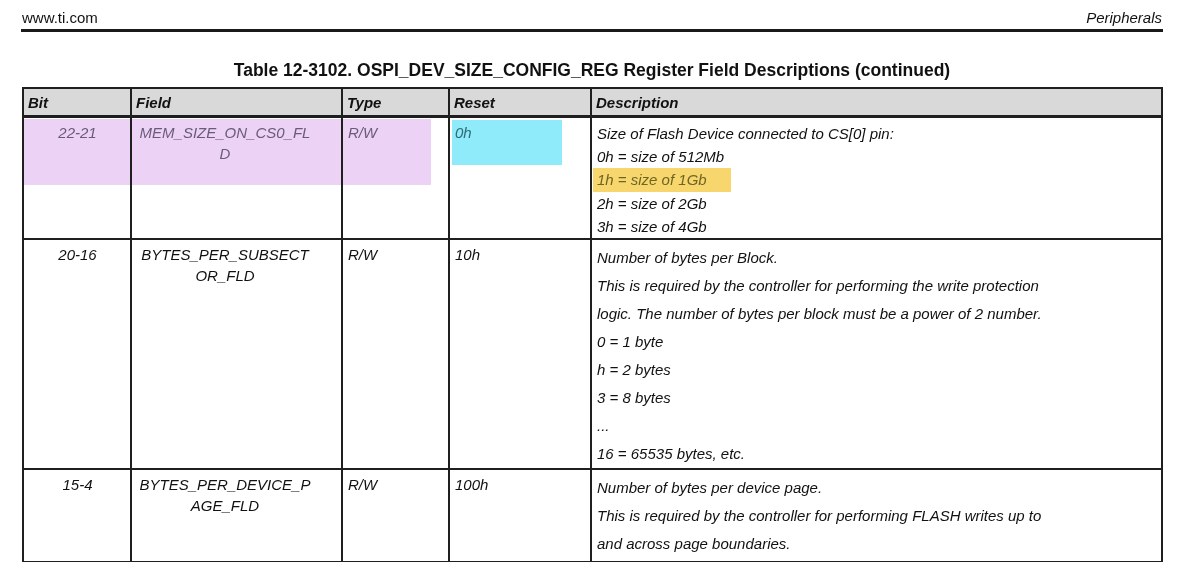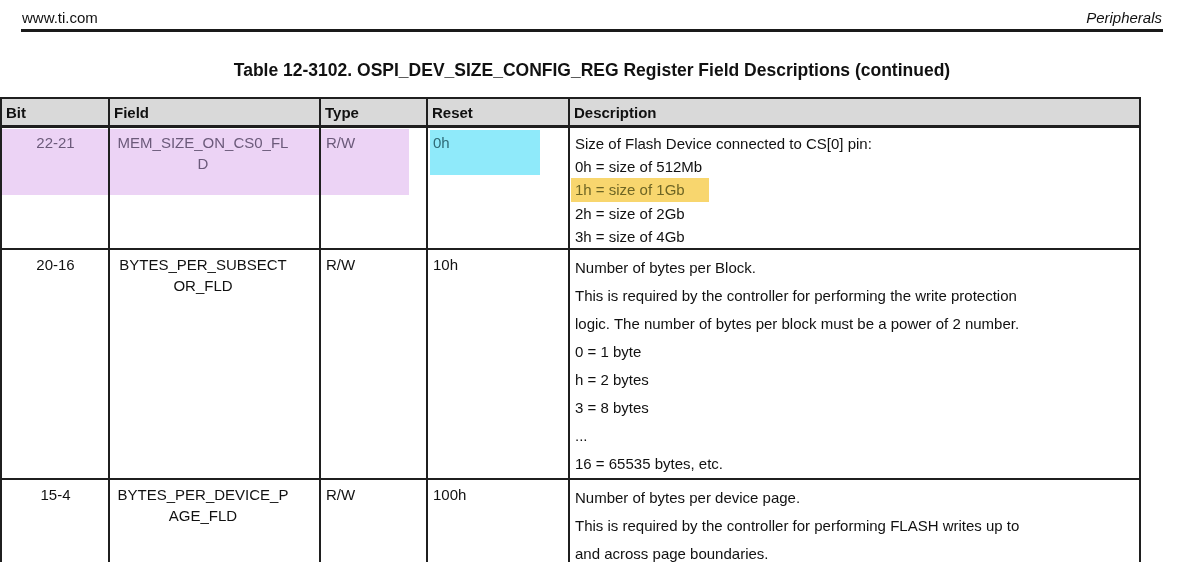--- a/index.html
+++ b/index.html
@@ -4,25 +4,25 @@
 <style>
   html,body{margin:0;padding:0;background:#ffffff;}
   body{width:1184px;height:562px;overflow:hidden;font-family:"Liberation Sans",sans-serif;color:#111;}
   .page{width:1184px;height:442px;position:relative;}
 
   .topbar{display:flex;justify-content:space-between;align-items:flex-end;
           margin:0 21px;padding:9px 1px 2px 1px;border-bottom:3px solid #1a1a1a;
           font-size:15px;line-height:18px;}
   .section{font-style:italic;}
 
-  .table-title{margin:28px 21px 16px 21px;text-align:center;font-weight:bold;
+  .table-title{margin:28px 21px 6px 21px;text-align:center;font-weight:bold;
                font-size:17.5px;line-height:21px;}
 
-  table.reg{border-collapse:collapse;table-layout:fixed;width:1139px;
-            font-size:15px;}
+  table.reg{border-collapse:collapse;table-layout:fixed;margin-left:22px;width:1139px;
+            font-size:15px;font-style:italic;}
   table.reg,table.reg th,table.reg td{border:2px solid #1f1f1f;}
   table.reg th{background:var(--header-bg);font-weight:bold;height:22px;
                padding:2px 4px;text-align:left;vertical-align:middle;font-size:15px;
                border-bottom:3px solid #1f1f1f;}
   th.bit,td.bit{text-align:center;padding-left:0;padding-right:0;}
   table.reg td{vertical-align:top;padding:4px 4px 0 5px;}
   tr.row-0{height:120px;} tr.row-1{height:228px;} tr.row-2{height:93px;}
 
   .cell-text{position:relative;z-index:1;line-height:21px;display:inline-block;}
   .field-text{position:relative;z-index:1;line-height:21px;max-width:176px;word-break:break-all;text-align:center;}

